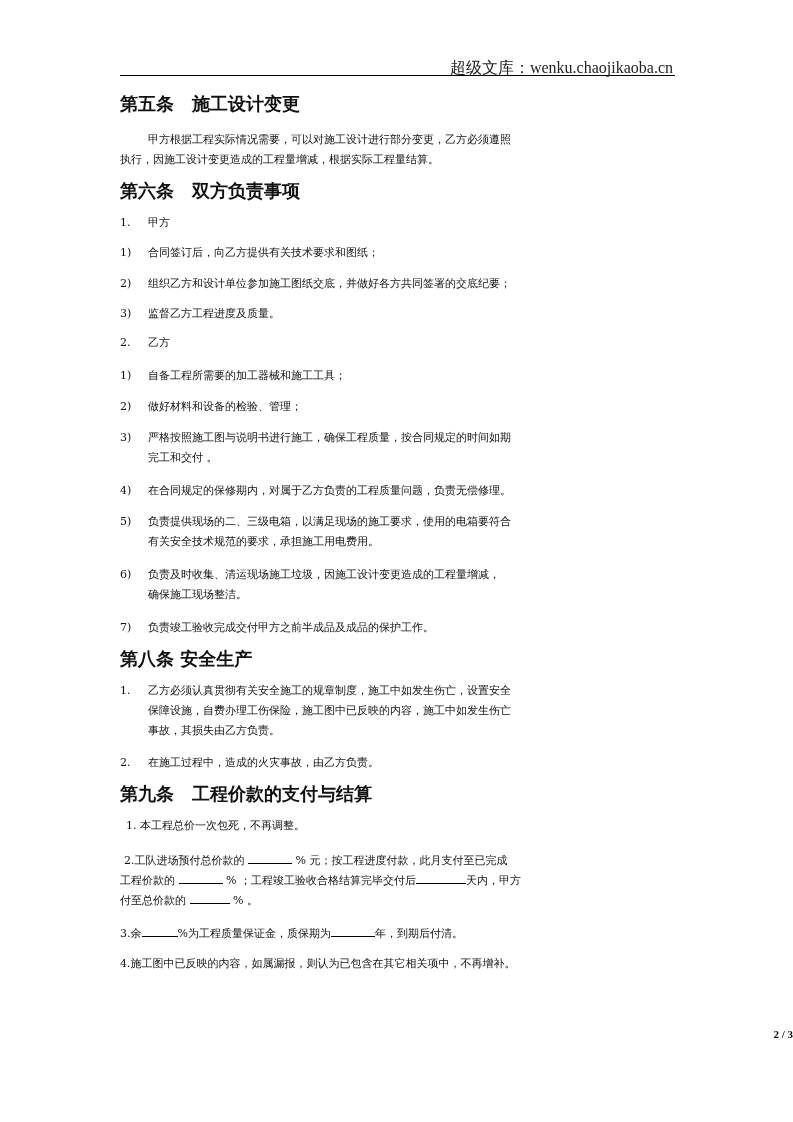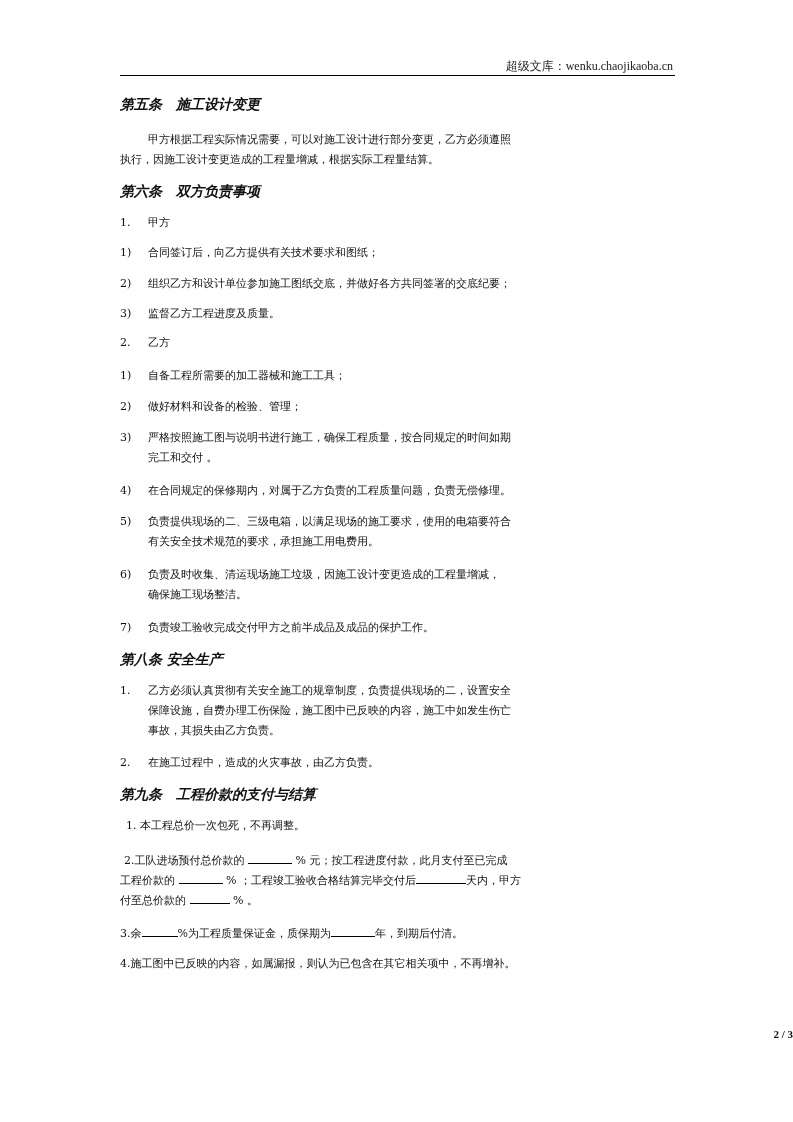--- a/index.html
+++ b/index.html
@@ -1,24 +1,24 @@
 <!DOCTYPE html>
 <html><head>
 <meta charset="utf-8">
 <style>
   html, body { margin: 0; padding: 0; background: #ffffff; }
   body { width: 793px; height: 1122px; position: relative; overflow: hidden;
          font-family: "DejaVu Serif", "Liberation Serif", serif; color: #111; }
   .header { position: absolute; left: 120px; top: 58px; width: 555px; height: 17px;
             border-bottom: 1.3px solid #000; }
-  .header-text { position: absolute; right: 2px; top: 0; font-size: 12px;
+  .header-text { position: absolute; right: 2px; top: 0; font-size: 16px;
                  font-family: "Liberation Serif", "DejaVu Serif", serif; color: #222; }
   .content { position: absolute; left: 120px; top: 92px; width: 555px; }
   .line { position: absolute; left: 0; font-size: 11px; white-space: nowrap; line-height: 20px; }
-  .h { font-weight: bold; font-family: "DejaVu Sans", "Liberation Sans", sans-serif; font-size: 14px; font-style: italic; }
+  .h { font-weight: bold; font-family: "DejaVu Sans", "Liberation Sans", sans-serif; font-size: 18px; }
   .num { display: inline-block; width: 28px; }
   .blank { display: inline-block; border-bottom: 1px solid #000; height: 14px; vertical-align: baseline; }
   .footer { position: absolute; top: 1028px; left: 0; width: 793px; text-align: right;
             font-size: 11px; font-weight: bold; font-family: "Liberation Serif", serif; }
 </style>
 </head>
 <body>
 
 <div class="header">
   <span class="header-text">超级文库：wenku.chaojikaoba.cn</span>
@@ -41,21 +41,21 @@
   <div class="line" style="top:336px"><span class="num">3)</span><span>严格按照施工图与说明书进行施工，确保工程质量，按合同规定的时间如期</span></div>
   <div class="line" style="top:356px; left:28px">完工和交付 。</div>
   <div class="line" style="top:389px"><span class="num">4)</span><span>在合同规定的保修期内，对属于乙方负责的工程质量问题，负责无偿修理。</span></div>
   <div class="line" style="top:420px"><span class="num">5)</span><span>负责提供现场的二、三级电箱，以满足现场的施工要求，使用的电箱要符合</span></div>
   <div class="line" style="top:440px; left:28px">有关安全技术规范的要求，承担施工用电费用。</div>
   <div class="line" style="top:473px"><span class="num">6)</span><span>负责及时收集、清运现场施工垃圾，因施工设计变更造成的工程量增减，</span></div>
   <div class="line" style="top:493px; left:28px">确保施工现场整洁。</div>
   <div class="line" style="top:526px"><span class="num">7)</span><span>负责竣工验收完成交付甲方之前半成品及成品的保护工作。</span></div>
 
   <div class="line h" style="top:557px">第八条 安全生产</div>
-  <div class="line" style="top:589px"><span class="num">1.</span><span>乙方必须认真贯彻有关安全施工的规章制度，负责提供现场的二，设置安全</span></div>
+  <div class="line" style="top:589px"><span class="num">1.</span><span>乙方必须认真贯彻有关安全施工的规章制度，施工中如发生伤亡，设置安全</span></div>
   <div class="line" style="top:609px; left:28px">保障设施，自费办理工伤保险，施工图中已反映的内容，施工中如发生伤亡</div>
   <div class="line" style="top:629px; left:28px">事故，其损失由乙方负责。</div>
   <div class="line" style="top:661px"><span class="num">2.</span><span>在施工过程中，造成的火灾事故，由乙方负责。</span></div>
 
   <div class="line h" style="top:692px">第九条　工程价款的支付与结算</div>
   <div class="line" style="top:724px; left:6px">1. 本工程总价一次包死，不再调整。</div>
   <div class="line" style="top:757px; left:4px">
     <span>2.工队进场预付总价款的</span>
     <span class="blank" style="width:44px"></span>
     <span>% 元；按工程进度付款，此月支付至已完成</span>

